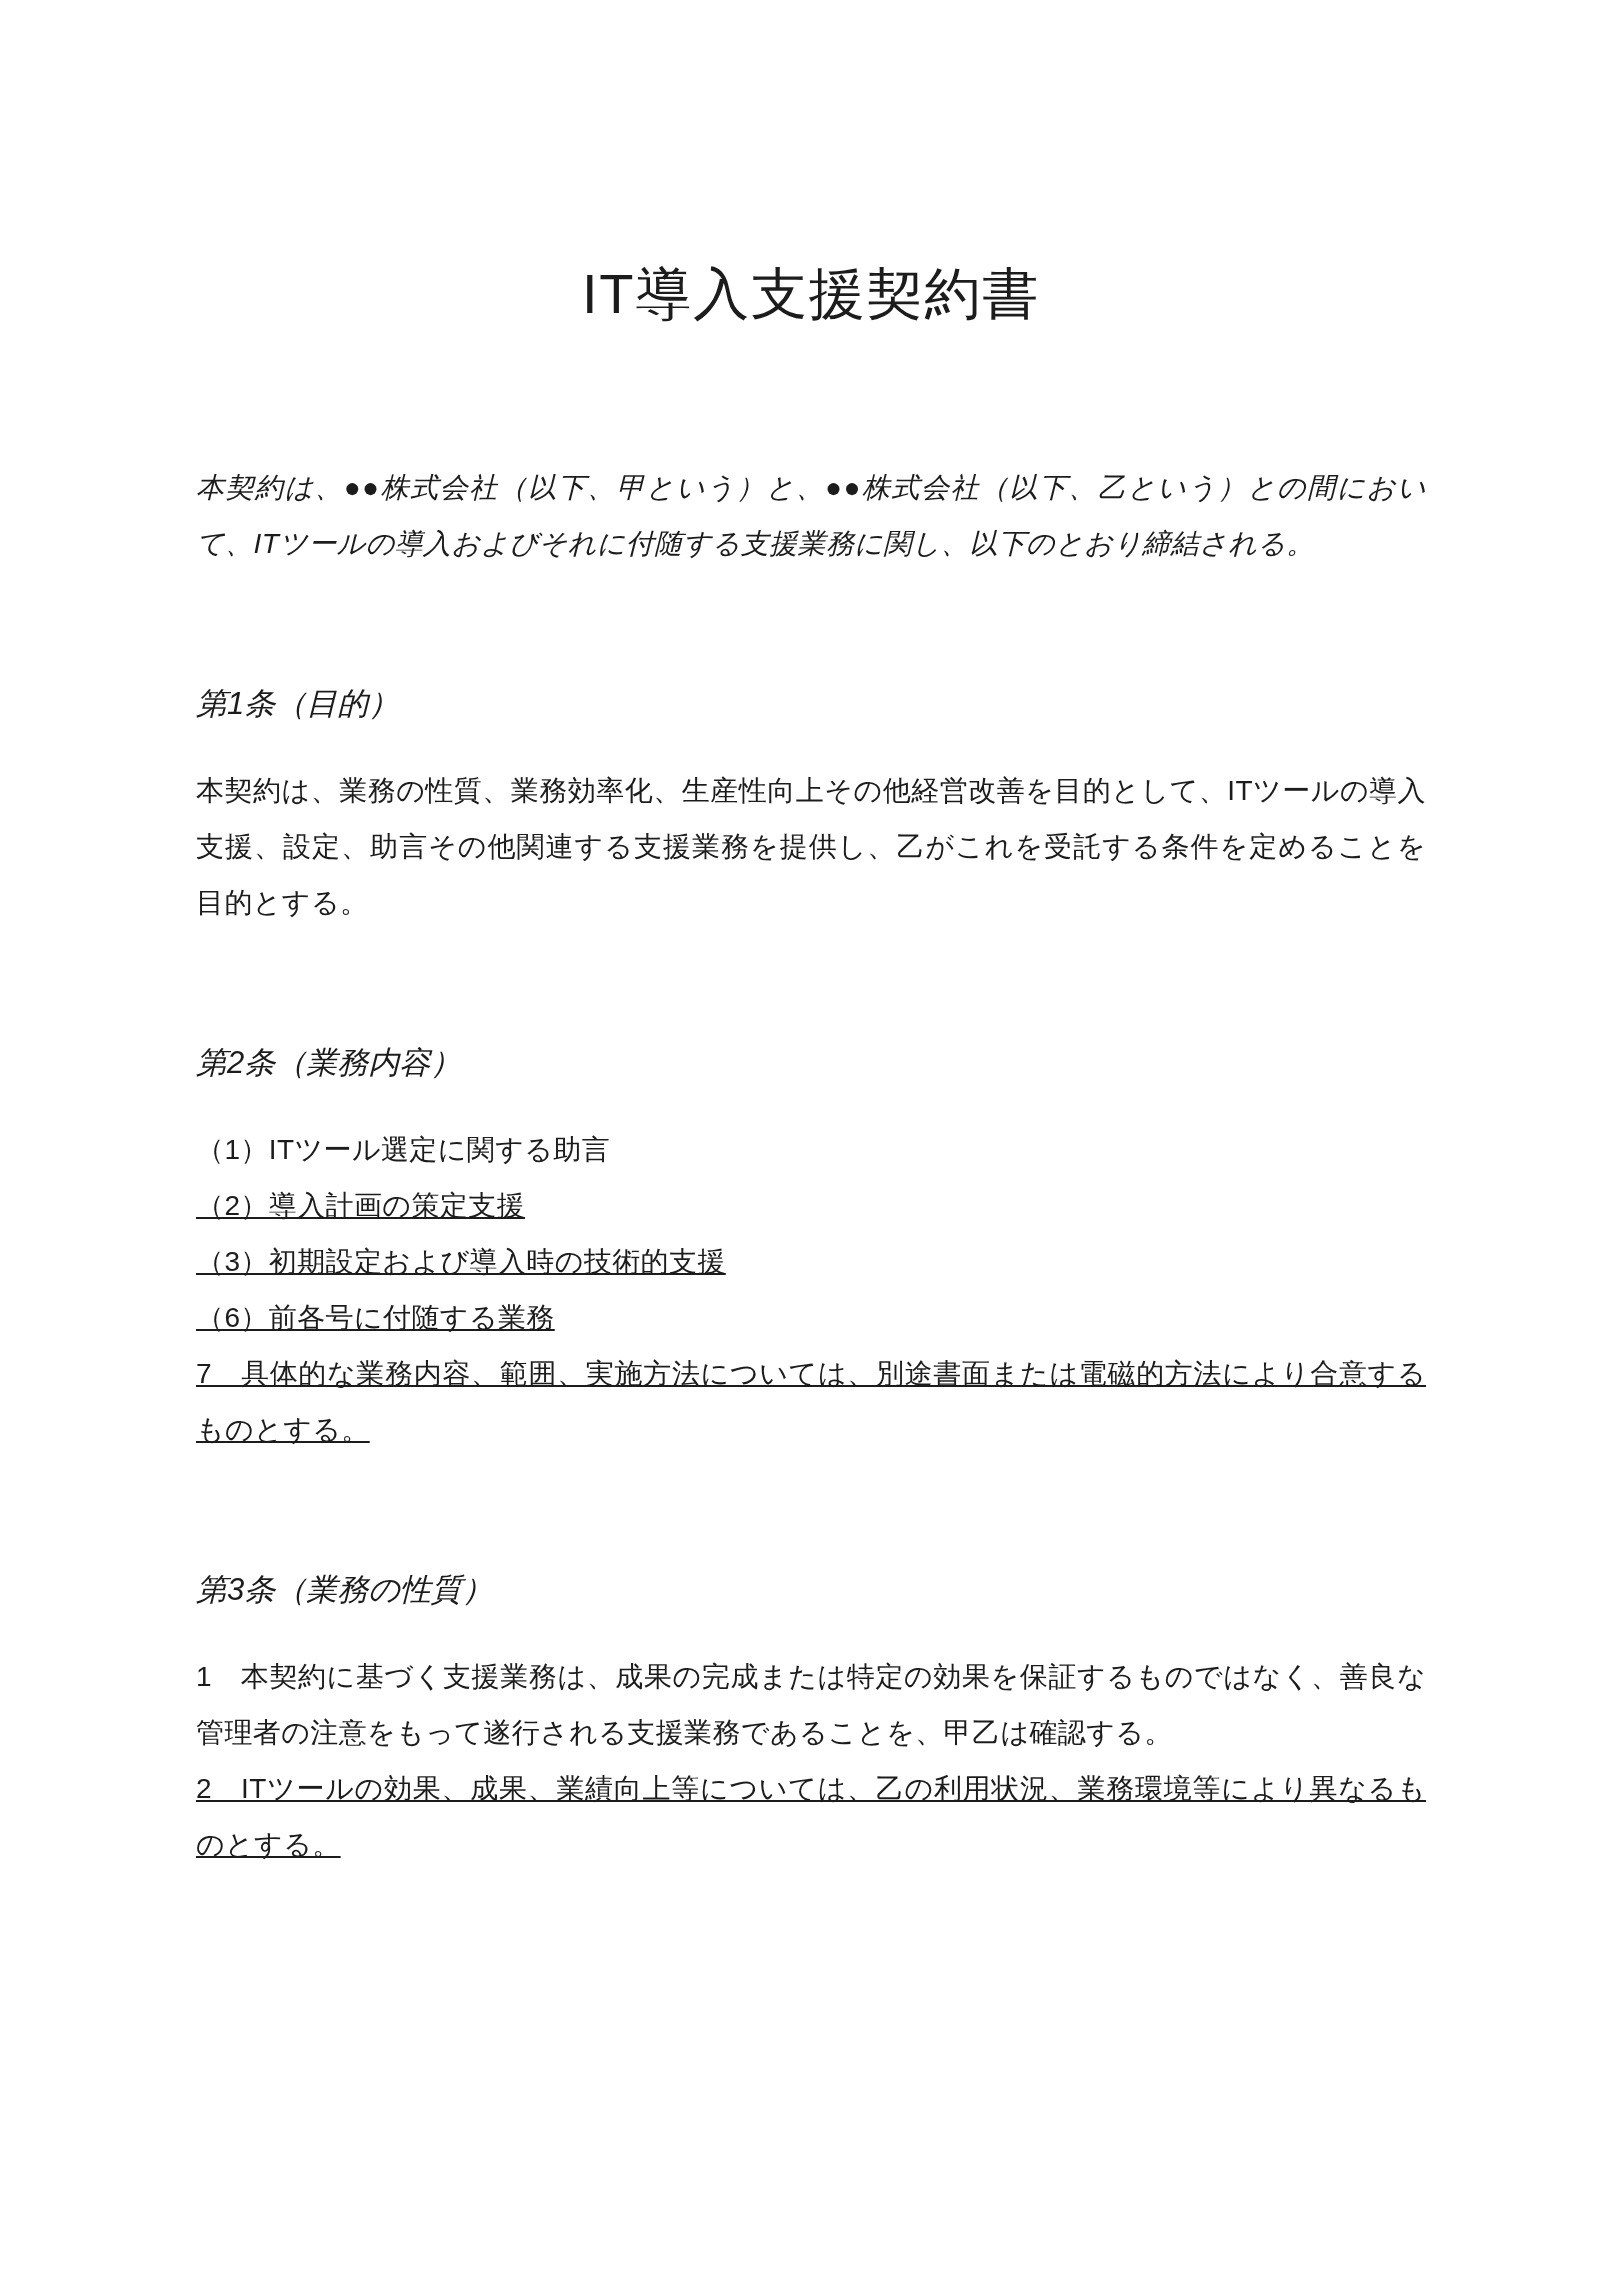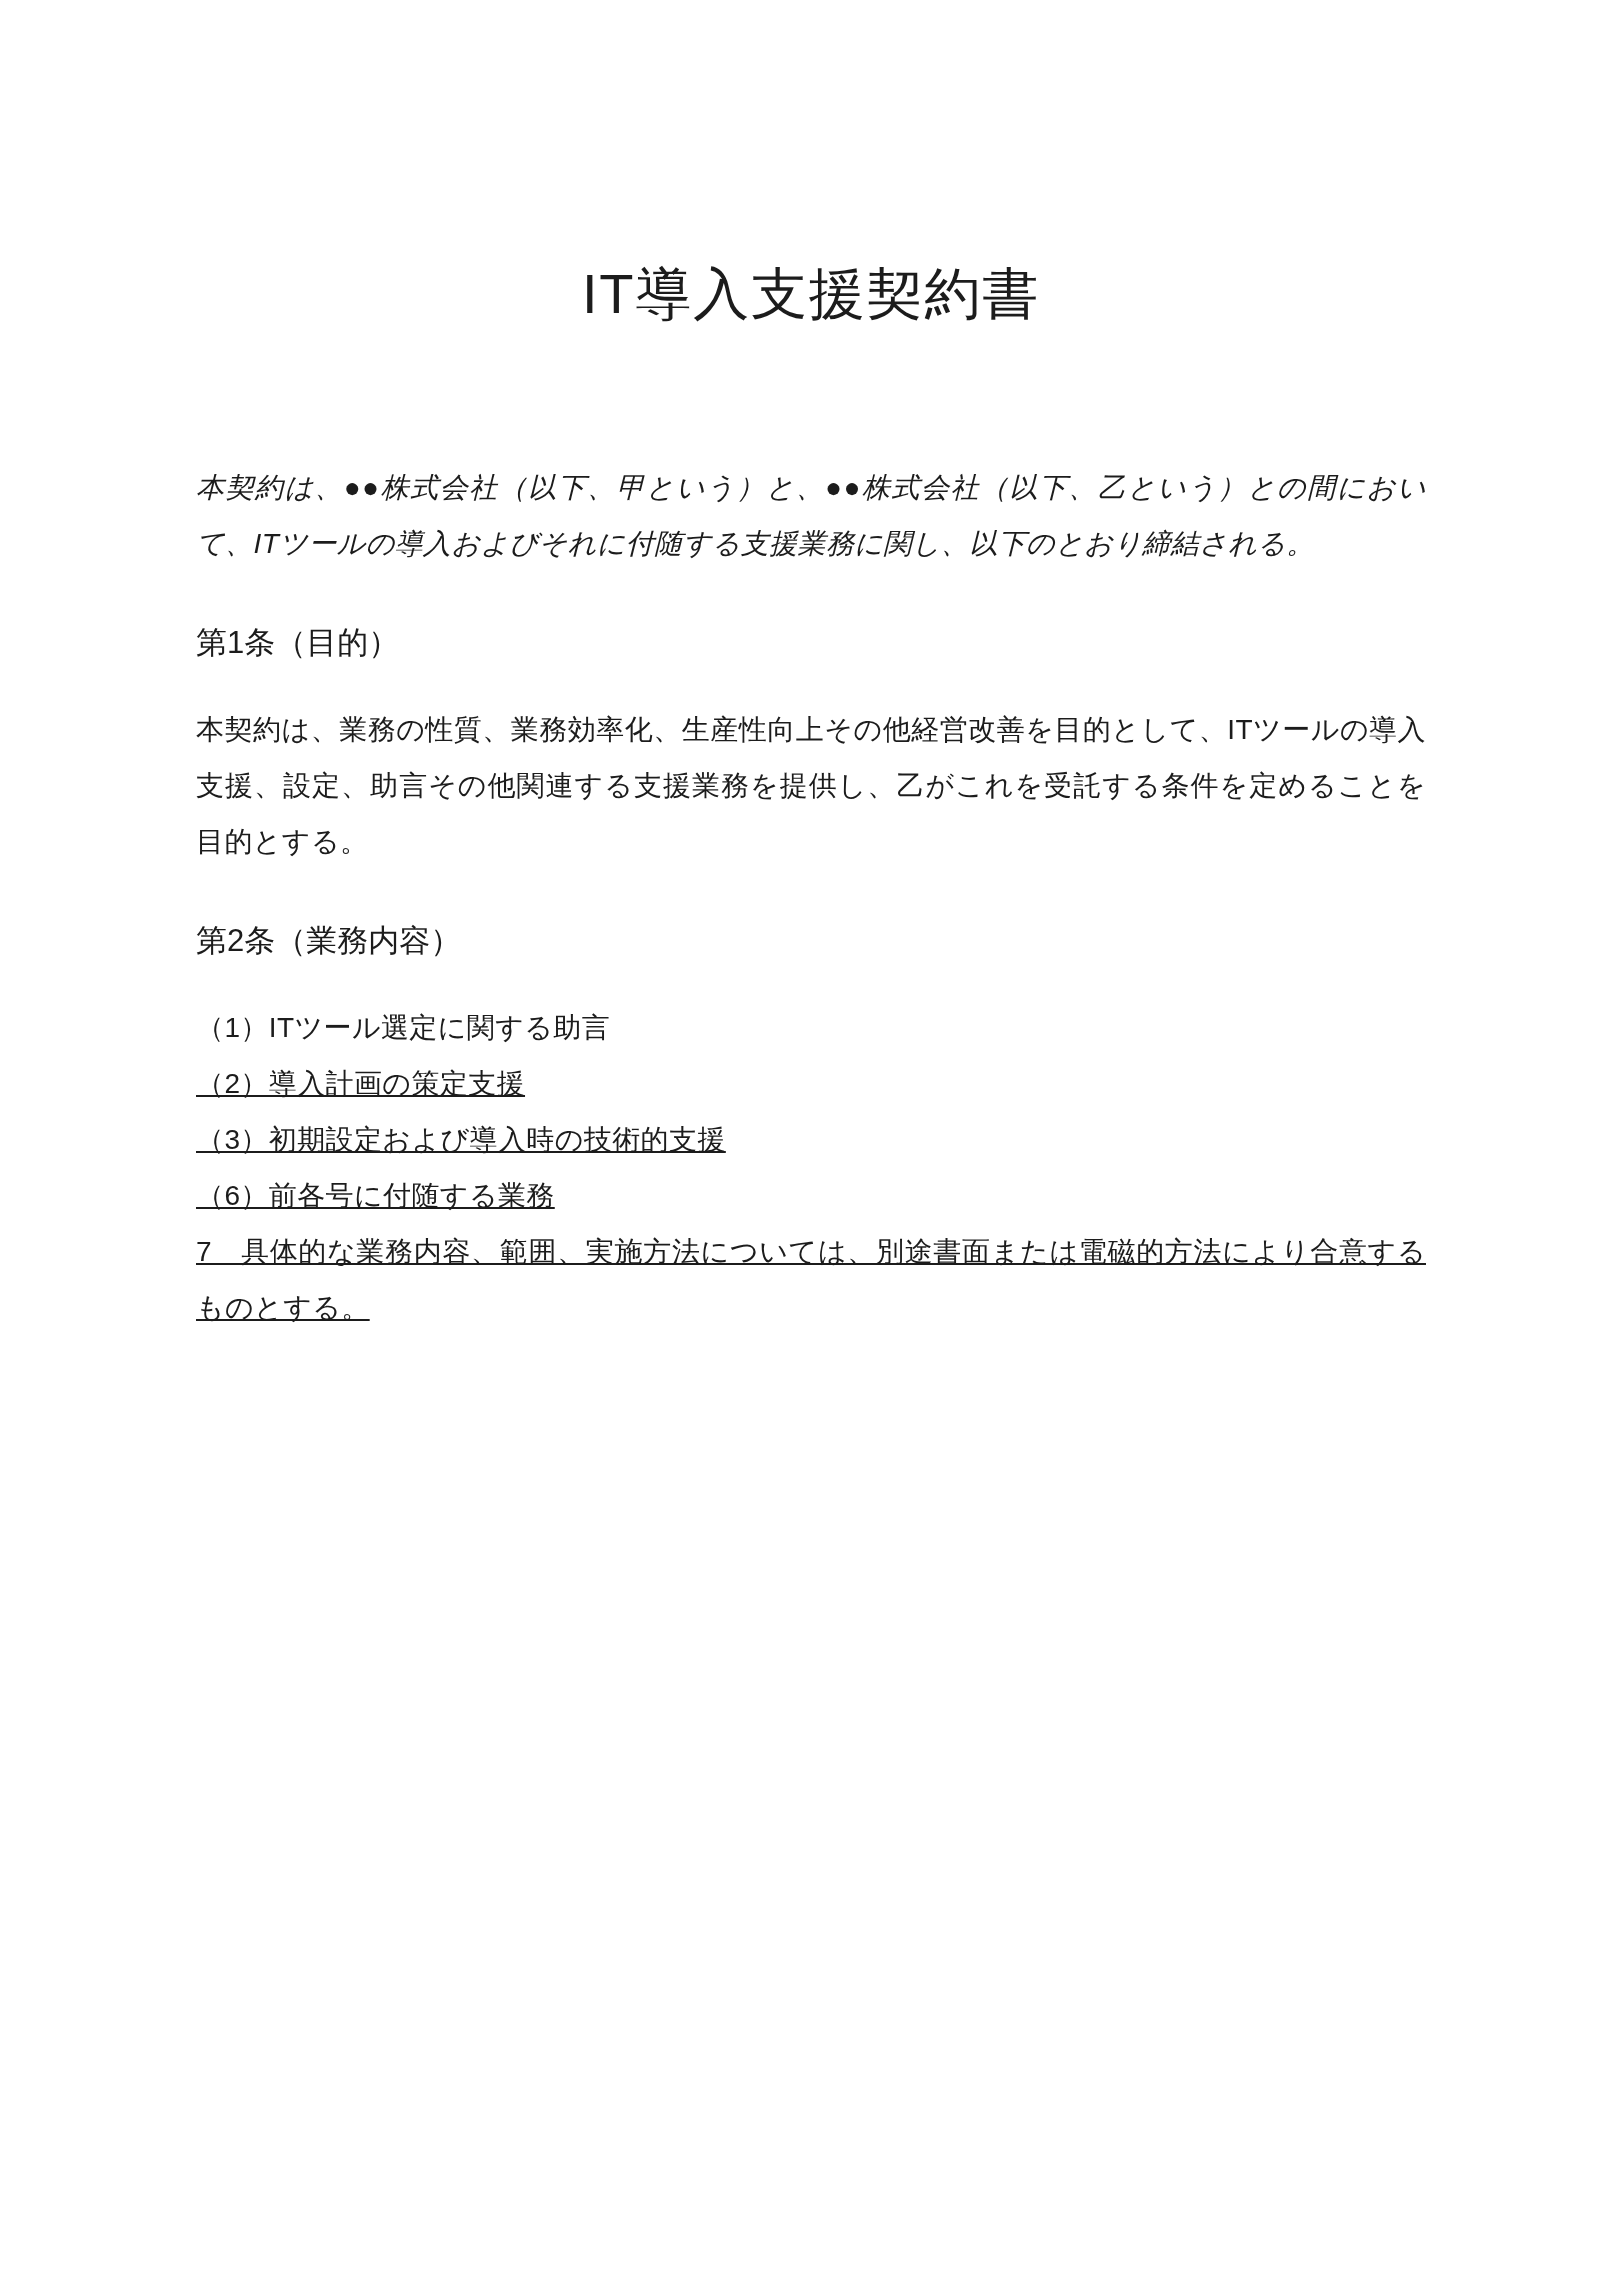--- a/index.html
+++ b/index.html
@@ -37,24 +37,25 @@
     text-align: justify;
     letter-spacing: 0.4px;
   }
 
   .intro {
     margin-top: 134px;
     font-style: italic;
   }
 
   .article-heading {
-    margin-top: 50px;
+    margin-top: 111px;
     font-size: 31px;
     font-weight: 400;
     line-height: 41px;
+    font-style: italic;
   }
 
   .article-body > .body-text:first-child {
     margin-top: 39px;
   }
 
   .article-body > .body-text + .body-text {
     margin-top: 0;
     text-decoration: underline;
   }
@@ -79,15 +80,22 @@
     <h2 class="article-heading">第2条（業務内容）</h2>
     <div class="article-body">
       <p class="body-text">（1）ITツール選定に関する助言</p>
       <p class="body-text">（2）導入計画の策定支援</p>
       <p class="body-text">（3）初期設定および導入時の技術的支援</p>
       <p class="body-text">（6）前各号に付随する業務</p>
       <p class="body-text">7　具体的な業務内容、範囲、実施方法については、別途書面または電磁的方法により合意するものとする。</p>
     </div>
   </section>
 
+  <section>
+    <h2 class="article-heading">第3条（業務の性質）</h2>
+    <div class="article-body">
+      <p class="body-text">1　本契約に基づく支援業務は、成果の完成または特定の効果を保証するものではなく、善良な管理者の注意をもって遂行される支援業務であることを、甲乙は確認する。</p>
+      <p class="body-text">2　ITツールの効果、成果、業績向上等については、乙の利用状況、業務環境等により異なるものとする。</p>
+    </div>
+  </section>
 
 </div>
 
 
 </body></html>

